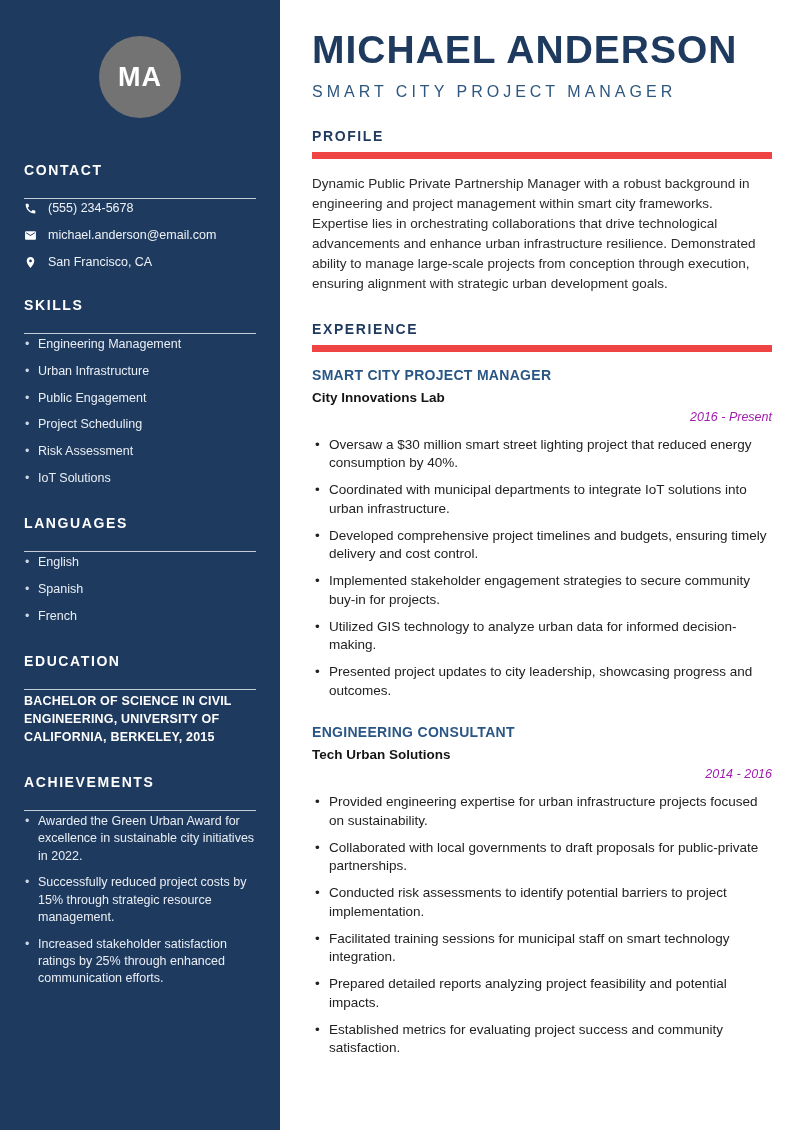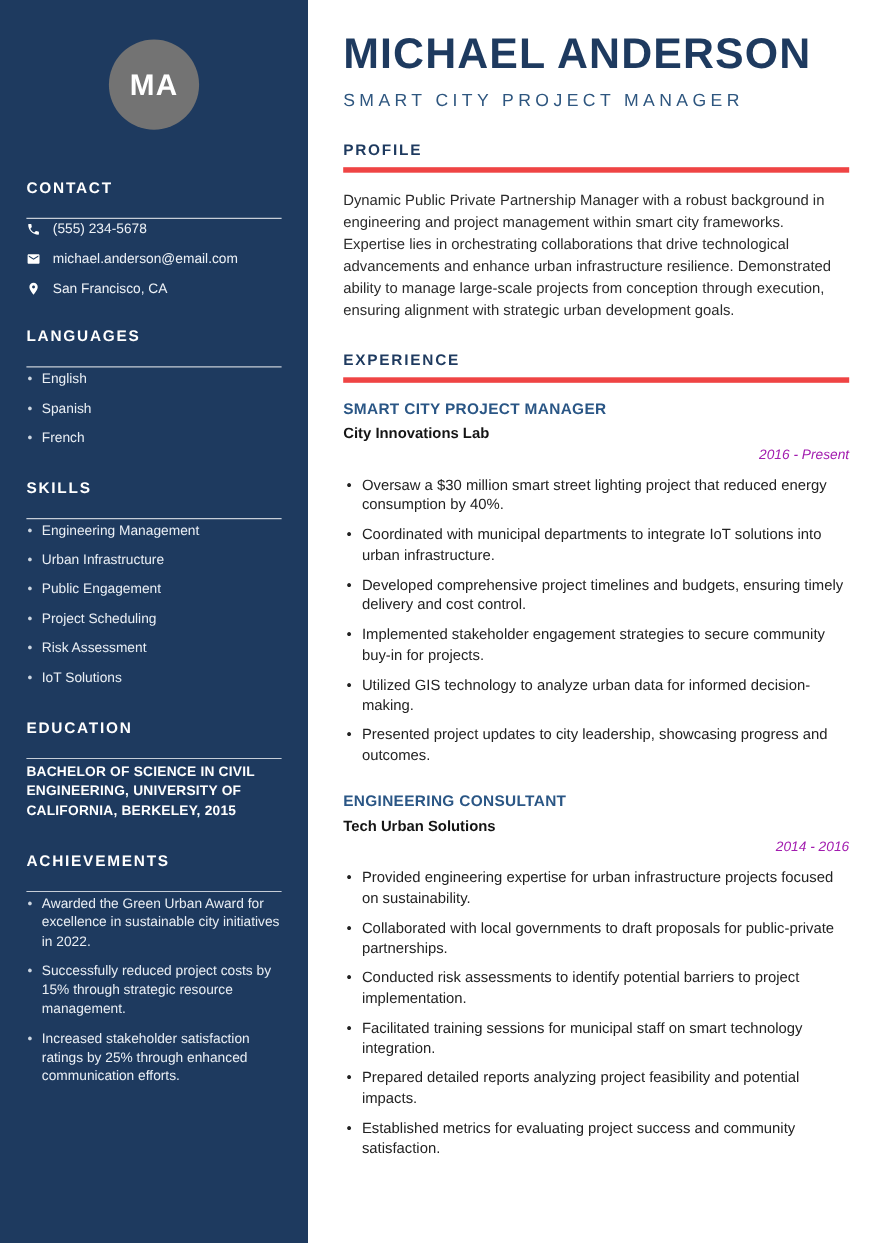--- a/index.html
+++ b/index.html
@@ -80,21 +80,21 @@
   }
   .job-headline {
     font-size: 16px; color: #2e567f;
     letter-spacing: 4px; margin-top: 12px; font-weight: 500;
   }
   .main-heading {
     font-size: 14px; font-weight: bold; color: #1e3a5f;
     letter-spacing: 1.6px;
     margin-top: 27px;
     padding-bottom: 8px;
-    border-bottom: 5px solid #ef4444;
+    border-bottom: 7px solid #ef4444;
     margin-bottom: 15px;
   }
   .profile-text {
     font-size: 13.5px; line-height: 20px; color: #2b2b2b;
   }
   .job { margin-bottom: 24px; }
   .job-title { font-size: 14px; font-weight: bold; color: #2a5685; letter-spacing: 0.3px; }
   .company { font-size: 13.5px; font-weight: bold; color: #151515; margin-top: 7px; }
   .dates { font-size: 12.5px; font-style: italic; color: #a21caf; margin-top: 5px; text-align: right; }
   .bullets { list-style: none; margin-top: 12px; }
@@ -149,37 +149,37 @@
         <span class="contact-icon">
           <svg viewBox="0 0 24 24">
               <path d="M12 2C8.13 2 5 5.13 5 9c0 5.25 7 13 7 13s7-7.75 7-13c0-3.87-3.13-7-7-7zm0 9.5c-1.38 0-2.5-1.12-2.5-2.5s1.12-2.5 2.5-2.5 2.5 1.12 2.5 2.5-1.12 2.5-2.5 2.5z"></path>
             </svg>
         </span>
         <span>San Francisco, CA</span>
       </div>
     </section>
 
     <section class="side-section">
-      <div class="side-heading">LANGUAGES</div>
-      <ul class="side-list">
-        <li>English</li>
-        <li>Spanish</li>
-        <li>French</li>
-      </ul>
-    </section>
-
-    <section class="side-section">
       <div class="side-heading">SKILLS</div>
       <ul class="side-list">
         <li>Engineering Management</li>
         <li>Urban Infrastructure</li>
         <li>Public Engagement</li>
         <li>Project Scheduling</li>
         <li>Risk Assessment</li>
         <li>IoT Solutions</li>
+      </ul>
+    </section>
+
+    <section class="side-section">
+      <div class="side-heading">LANGUAGES</div>
+      <ul class="side-list">
+        <li>English</li>
+        <li>Spanish</li>
+        <li>French</li>
       </ul>
     </section>
 
     <section class="side-section">
       <div class="side-heading">EDUCATION</div>
       <div class="edu-entry">BACHELOR OF SCIENCE IN CIVIL ENGINEERING, UNIVERSITY OF CALIFORNIA, BERKELEY, 2015</div>
     </section>
 
     <section class="side-section">
       <div class="side-heading">ACHIEVEMENTS</div>

